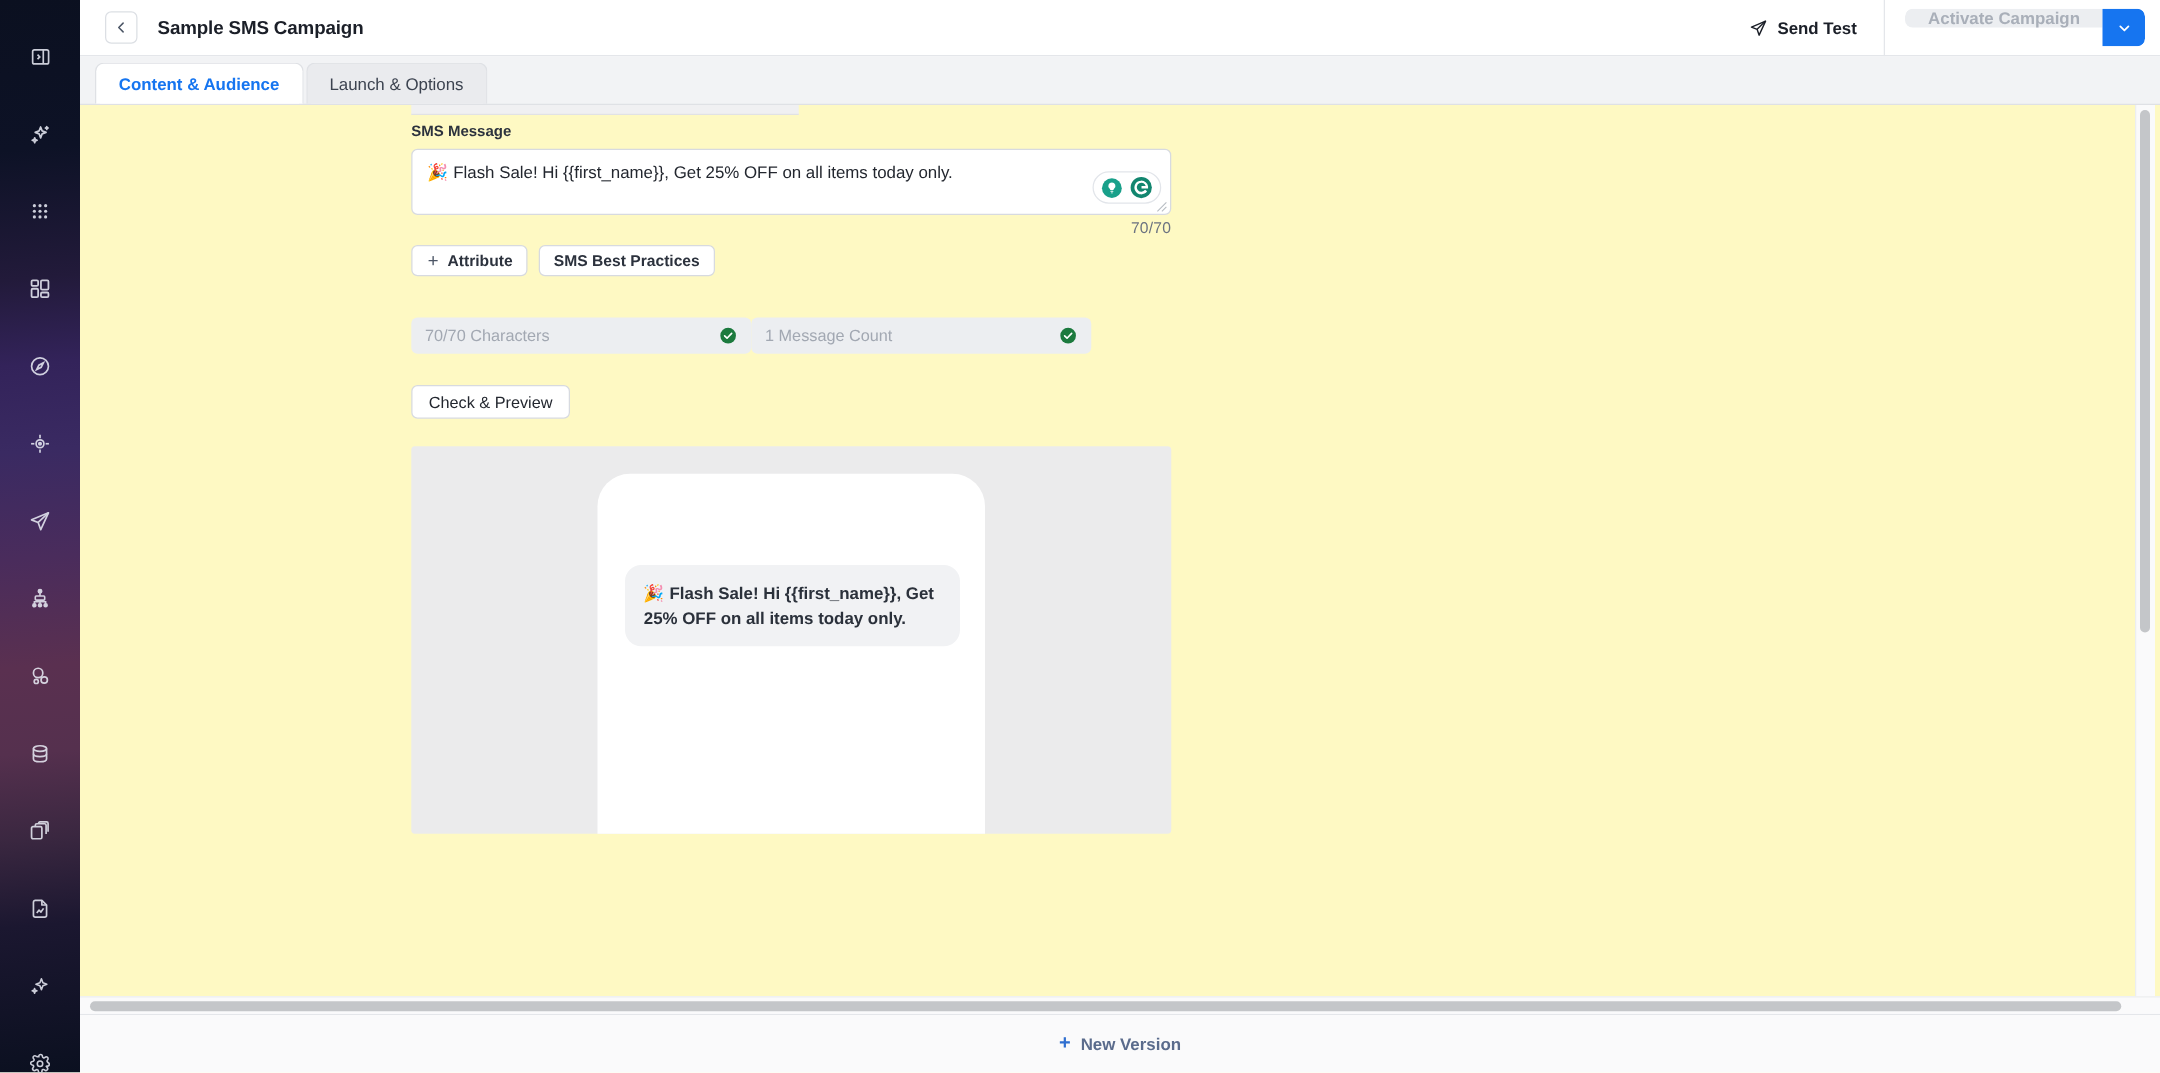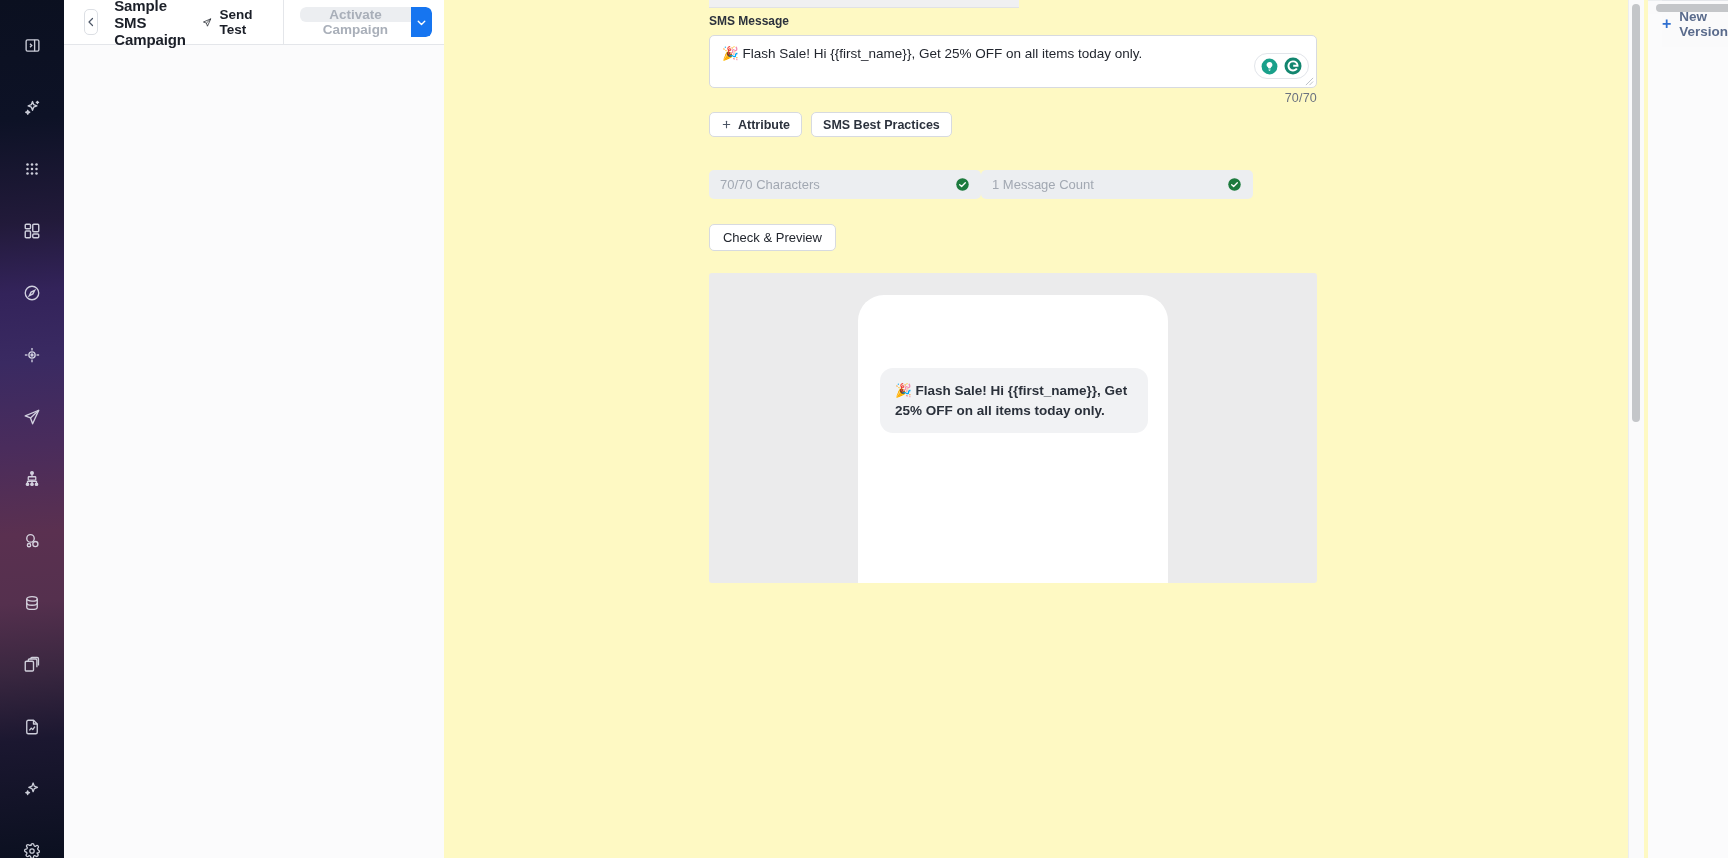--- a/index.html
+++ b/index.html
@@ -29,21 +29,21 @@
   .rail-ico {
     width: 44px; height: 44px; margin: 9px 0;
     display: flex; align-items: center; justify-content: center;
     color: #e6e8f2; opacity: .88; cursor: pointer; border-radius: 8px;
   }
   .rail-ico svg { display: block; }
   .rail-div { width: 64px; height: 1px; background: rgba(255,255,255,.13); }
   .rail-spacer { flex: 1 1 auto; }
 
   
-  .main { flex: 1 1 auto; height: 858px; display: flex; flex-direction: row;
+  .main { flex: 1 1 auto; height: 858px; display: flex; flex-direction: column;
           background: #fbfbfc; position: relative; }
 
   
   .hdr {
     height: 45px; flex: 0 0 45px; background: #ffffff;
     border-bottom: 1px solid #e4e6ea;
     display: flex; align-items: center; padding: 0 12px 0 20px;
   }
   .back-btn {
     width: 26px; height: 26px; border: 1px solid #dcdfe4; border-radius: 5px;
@@ -345,20 +345,24 @@
           <button class="activate-btn">Activate Campaign</button>
           <button class="activate-caret">
             <svg width="13" height="13" viewBox="0 0 24 24" fill="none" stroke="#ffffff" stroke-width="2.6" stroke-linecap="round" stroke-linejoin="round">
               <polyline points="6,9.5 12,15.5 18,9.5"></polyline>
             </svg>
           </button>
         </div>
       </div>
     </header>
 
+    <div class="tabbar">
+      <div class="tab active">Content &amp; Audience</div>
+      <div class="tab">Launch &amp; Options</div>
+    </div>
 
     <div class="body-scroll">
       <div class="canvas">
 
         <div class="ghost-strip"></div>
 
         <div class="section">
 
           <div class="lbl">SMS Message</div>
 

